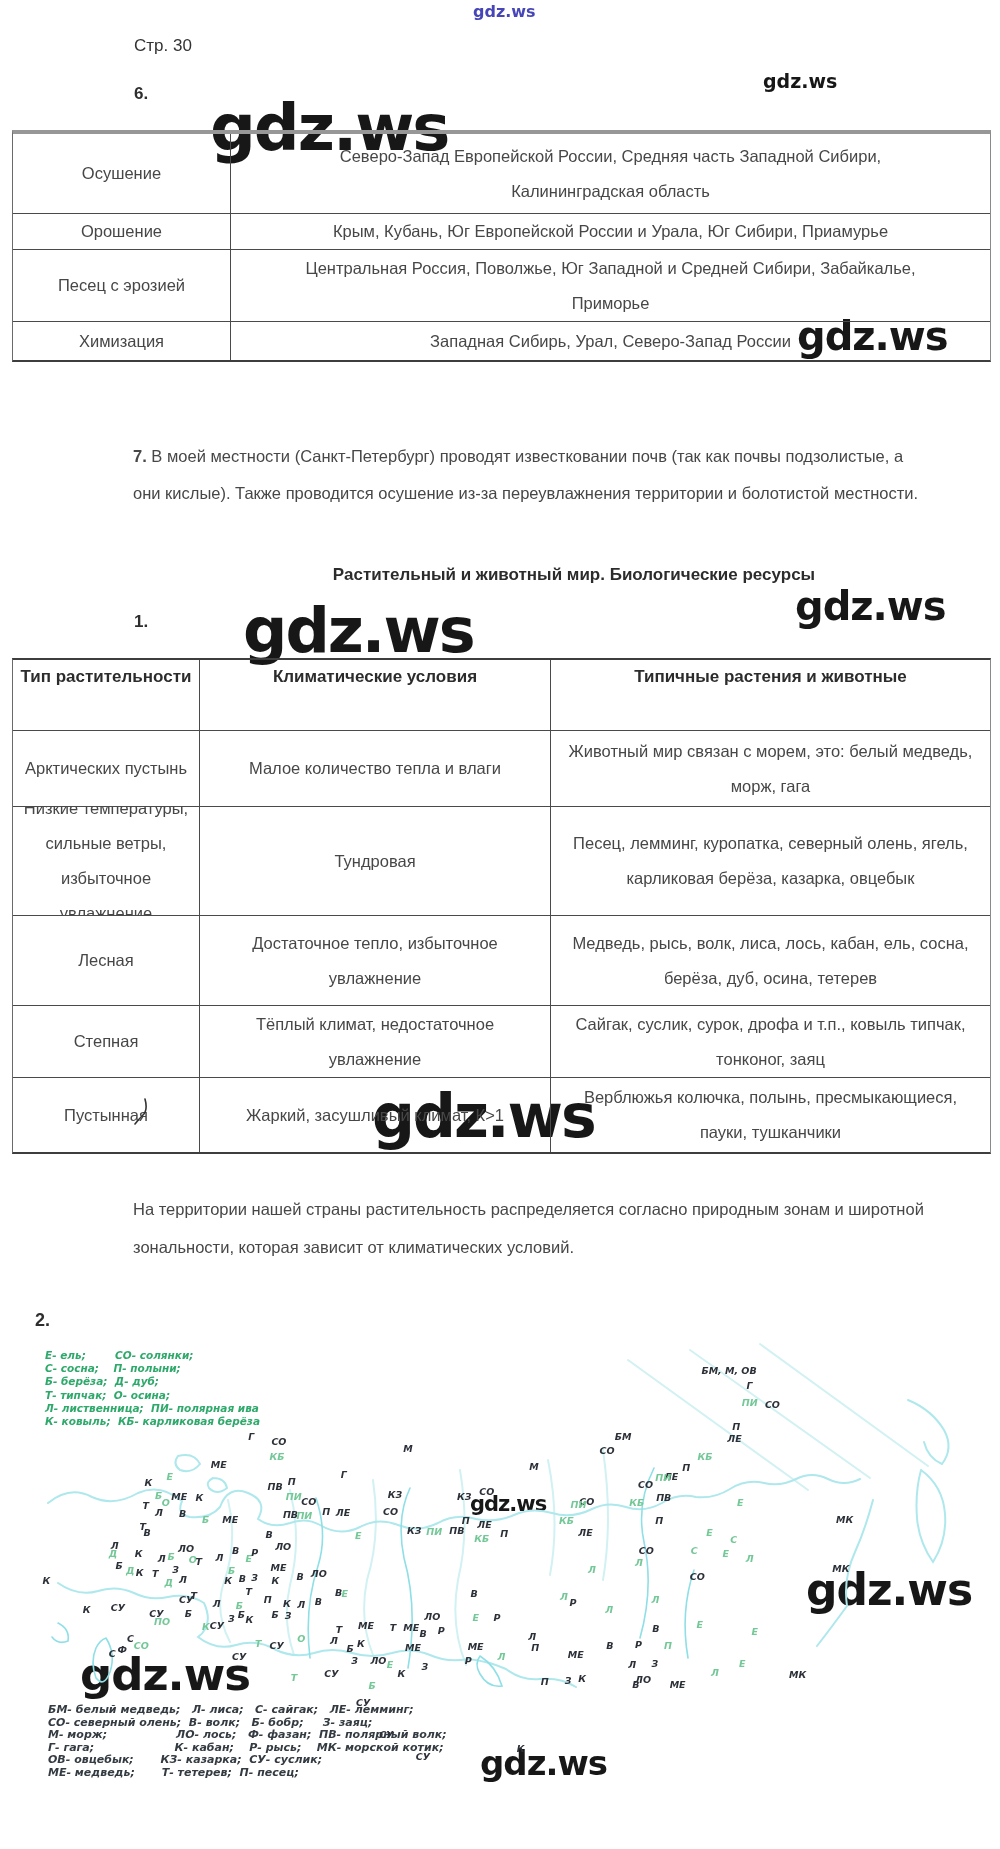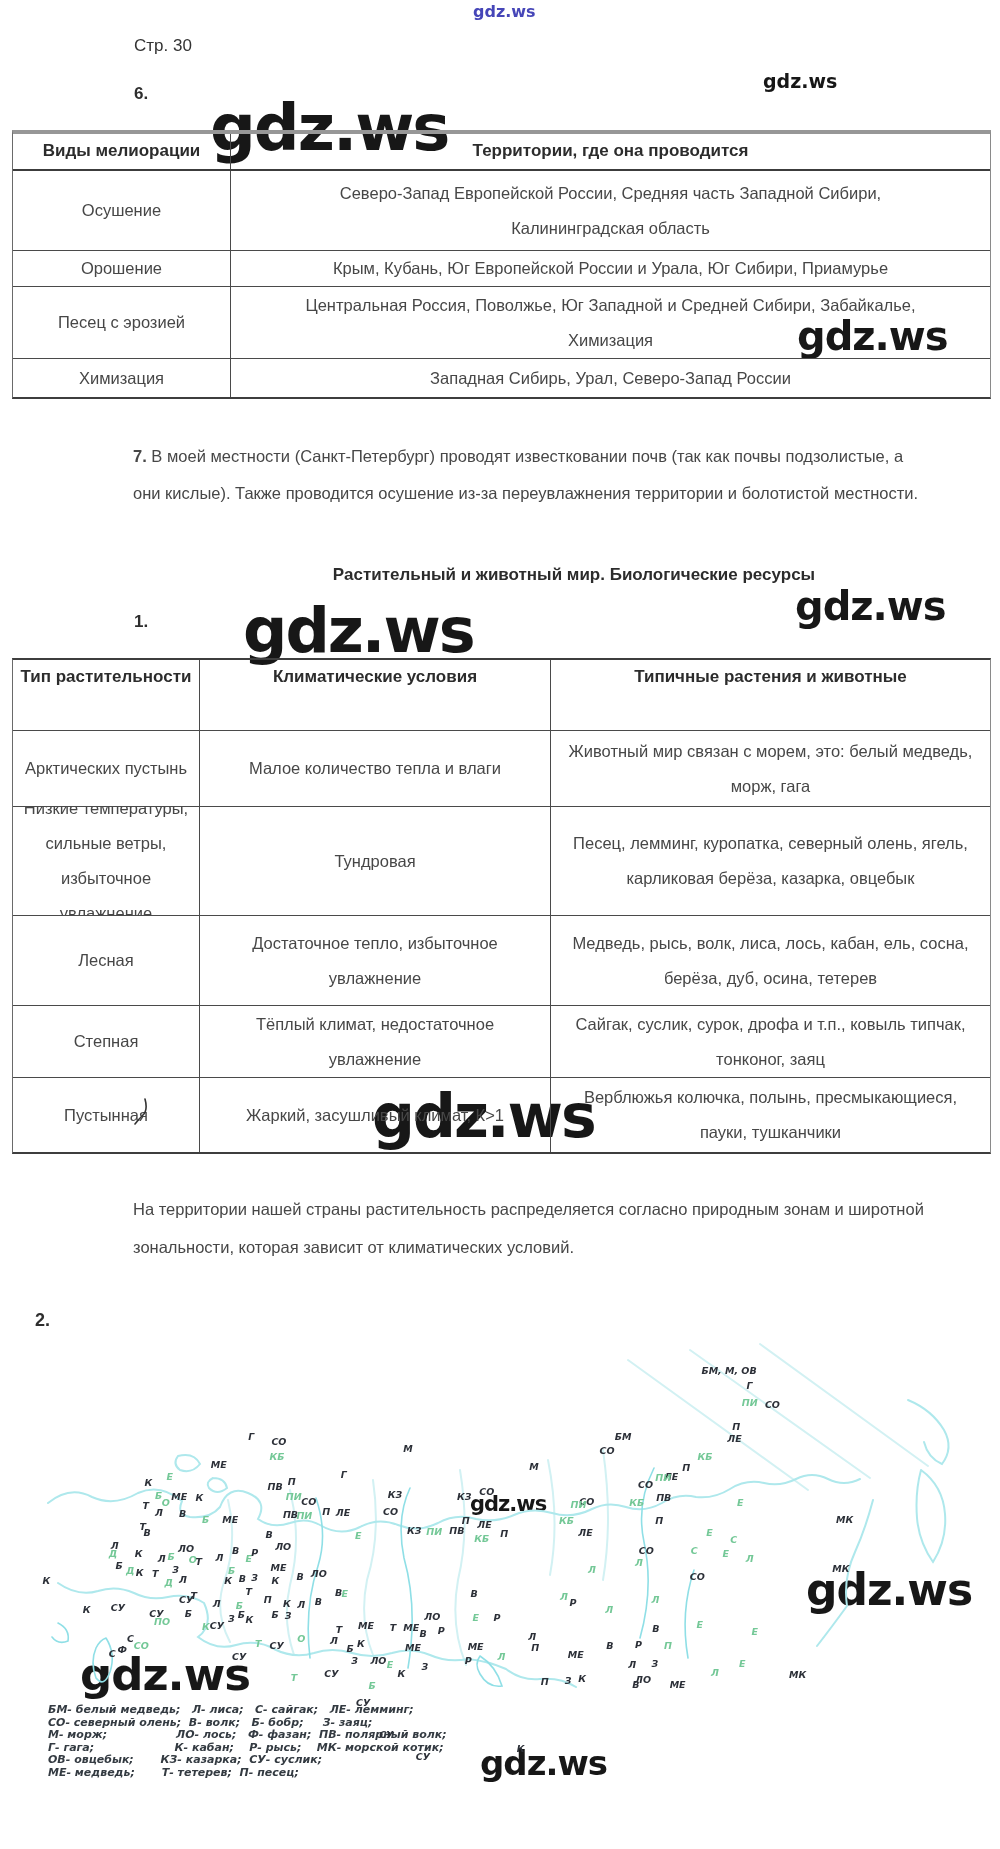--- a/index.html
+++ b/index.html
@@ -82,24 +82,20 @@
 <span class="wm" style="left:372px;top:1086px;font-size:60px;letter-spacing:-2px;">gdz.ws</span>
 <span class="wm" style="left:470px;top:1494px;font-size:21px;">gdz.ws</span>
 <span class="wm" style="left:806px;top:1568px;font-size:44px;">gdz.ws</span>
 <span class="wm" style="left:80px;top:1652px;font-size:45px;">gdz.ws</span>
 <span class="wm" style="left:480px;top:1746px;font-size:34px;">gdz.ws</span>
 
 <div class="pagelabel">Стр. 30</div>
 <div class="itemnum" style="left:134px;top:84px;">6.</div>
 
 <div class="tbl t1">
-  <div class="hdr">
-    <div class="hc">Виды мелиорации</div>
-    <div class="hc">Территории, где она проводится</div>
-  </div>
   <div class="rows">
       <div class="trow">
         <div class="tc">
           <div>Осушение</div>
         </div>
         <div class="tc">
           <div>Северо-Запад Европейской России, Средняя часть Западной Сибири, Калининградская область</div>
         </div>
       </div>
       <div class="trow">
@@ -108,21 +104,21 @@
         </div>
         <div class="tc">
           <div>Крым, Кубань, Юг Европейской России и Урала, Юг Сибири, Приамурье</div>
         </div>
       </div>
       <div class="trow">
         <div class="tc">
           <div>Песец с эрозией</div>
         </div>
         <div class="tc">
-          <div>Центральная Россия, Поволжье, Юг Западной и Средней Сибири, Забайкалье, Химизация</div>
+          <div>Центральная Россия, Поволжье, Юг Западной и Средней Сибири, Забайкалье, Приморье</div>
         </div>
       </div>
       <div class="trow">
         <div class="tc">
           <div>Химизация</div>
         </div>
         <div class="tc">
           <div>Западная Сибирь, Урал, Северо-Запад России</div>
         </div>
       </div>
@@ -235,20 +231,21 @@
     <g fill="none" stroke="#8fdfe6" stroke-width="1.6" stroke-linecap="round">
       <path d="M78,300 q10,16 4,34 q-6,16 -14,6 q-6,-16 0,-30 q4,-8 10,-10"></path>
       <path d="M30,285 q12,6 10,18 q-10,4 -16,-4"></path>
       <path d="M282,320 q-6,-50 8,-92 q10,-32 -2,-68"></path>
       <path d="M380,330 q10,-60 -4,-110 q-8,-40 6,-70"></path>
       <path d="M612,300 q14,-50 4,-96 q-8,-38 10,-74"></path>
       <path d="M660,320 q-8,-46 6,-88"></path>
       <path d="M452,318 q16,10 22,30 q-14,2 -22,-12 q-6,-10 0,-18"></path>
     </g>
   </svg>
+  <div class="lg plants"><div>Е- ель;        СО- солянки;</div><div>С- сосна;    П- полыни;</div><div>Б- берёза;  Д- дуб;</div><div>Т- типчак;  О- осина;</div><div>Л- лиственница;  ПИ- полярная ива</div><div>К- ковыль;  КБ- карликовая берёза</div></div>
   <div class="lg animals"><div>БМ- белый медведь;   Л- лиса;   С- сайгак;   ЛЕ- лемминг;</div><div>СО- северный олень;  В- волк;   Б- бобр;     З- заяц;</div><div>М- морж;                  ЛО- лось;   Ф- фазан;  ПВ- полярный волк;</div><div>Г- гага;                     К- кабан;    Р- рысь;    МК- морской котик;</div><div>ОВ- овцебык;       КЗ- казарка;  СУ- суслик;</div><div>МЕ- медведь;       Т- тетерев;  П- песец;</div></div>
   <div style="position:absolute;left:0;top:0;width:100%;height:100%;">
       <span class="ml b" style="left: 70%; top: 6%;">БМ, М, ОВ</span>
       <span class="ml b" style="left: 74.7%; top: 9.2%;">Г</span>
       <span class="ml g" style="left: 74.2%; top: 12.8%;">ПИ</span>
       <span class="ml b" style="left: 76.6%; top: 13.2%;">СО</span>
       <span class="ml b" style="left: 73.2%; top: 17.8%;">П</span>
       <span class="ml b" style="left: 72.7%; top: 20.3%;">ЛЕ</span>
       <span class="ml b" style="left: 61%; top: 20%; text-align: right;">БМ</span>
       <span class="ml b" style="left: 59.4%; top: 22.8%;">СО</span>

